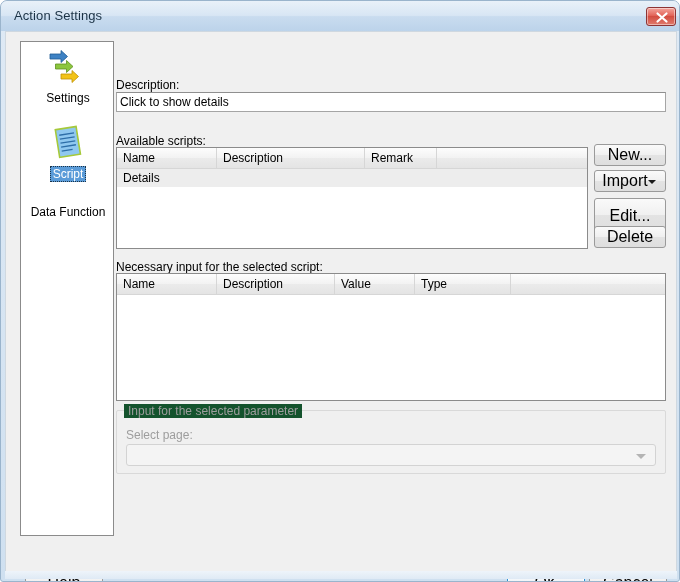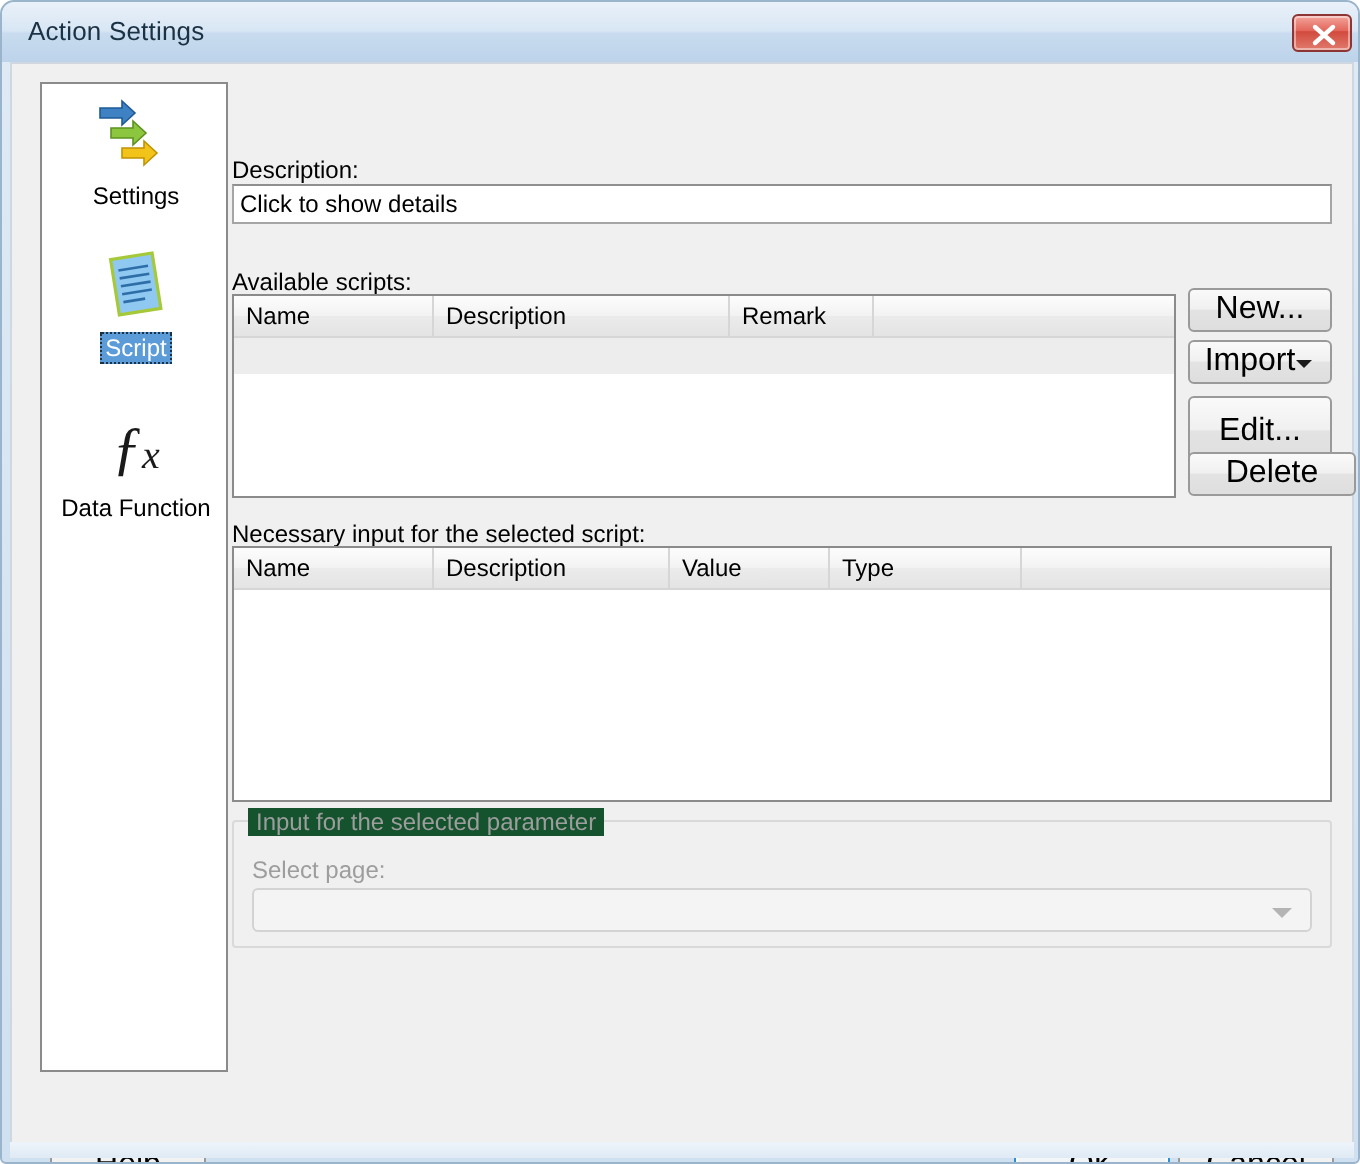--- a/index.html
+++ b/index.html
@@ -189,21 +189,21 @@
     font-family: "Liberation Sans", sans-serif;
     font-size: 16px;
     color: #000;
     cursor: pointer;
     padding: 0;
     line-height: 20px;
   }
   #btn-new    { left: 588px; top: 112px; width: 72px; height: 22px; }
   #btn-import { left: 588px; top: 138px; width: 72px; height: 22px; }
   #btn-edit   { left: 588px; top: 166px; width: 72px; height: 35px; }
-  #btn-delete { left: 588px; top: 194px; width: 84px; height: 22px; }
+  #btn-delete { left: 588px; top: 194px; width: 72px; height: 22px; }
   .btn-arrow {
     position: absolute;
     right: 9px; top: 9px;
     width: 0; height: 0;
     border-left: 4px solid transparent;
     border-right: 4px solid transparent;
     border-top: 4px solid #1a1a1a;
   }
   #btn-import span.txt { position: relative; left: -5px; }
 
@@ -324,40 +324,38 @@
                 <line x1="14" y1="22" x2="29" y2="22"></line>
                 <line x1="14" y1="26" x2="25" y2="26"></line>
               </g>
             </g>
           </svg>
         </div>
         <span class="nav-label selected">Script</span>
       </div>
 
       <div class="nav-item" id="nav-datafunc">
-        <div class="nav-icon">
-          <div id="fx-glyph">ƒ<span style="font-size:20px;">x</span></div>
-        </div>
         <span class="nav-label">Data Function</span>
       </div>
 
     </div>
 
     <div class="lbl" id="lbl-description">Description:</div>
     <input id="desc-input" type="text" value="Click to show details" style="">
 
     <div class="lbl" id="lbl-available">Available scripts:</div>
     <div class="grid" id="grid-scripts">
       <div class="grid-head">
         <div class="hcell" style="width:100px">Name</div>
         <div class="hcell" style="width:148px">Description</div>
         <div class="hcell" style="width:72px">Remark</div>
         <div class="hcell" style="flex:1"></div>
       </div>
       <div class="grid-row selected">
+        <div class="cell" style="width:100px">Details</div>
         <div class="cell" style="width:148px"></div>
         <div class="cell" style="width:72px"></div>
       </div>
     </div>
 
     <button class="btn" id="btn-new">
       <span>New...</span>
     </button>
     <button class="btn" id="btn-import">
       <span class="txt">Import</span>

